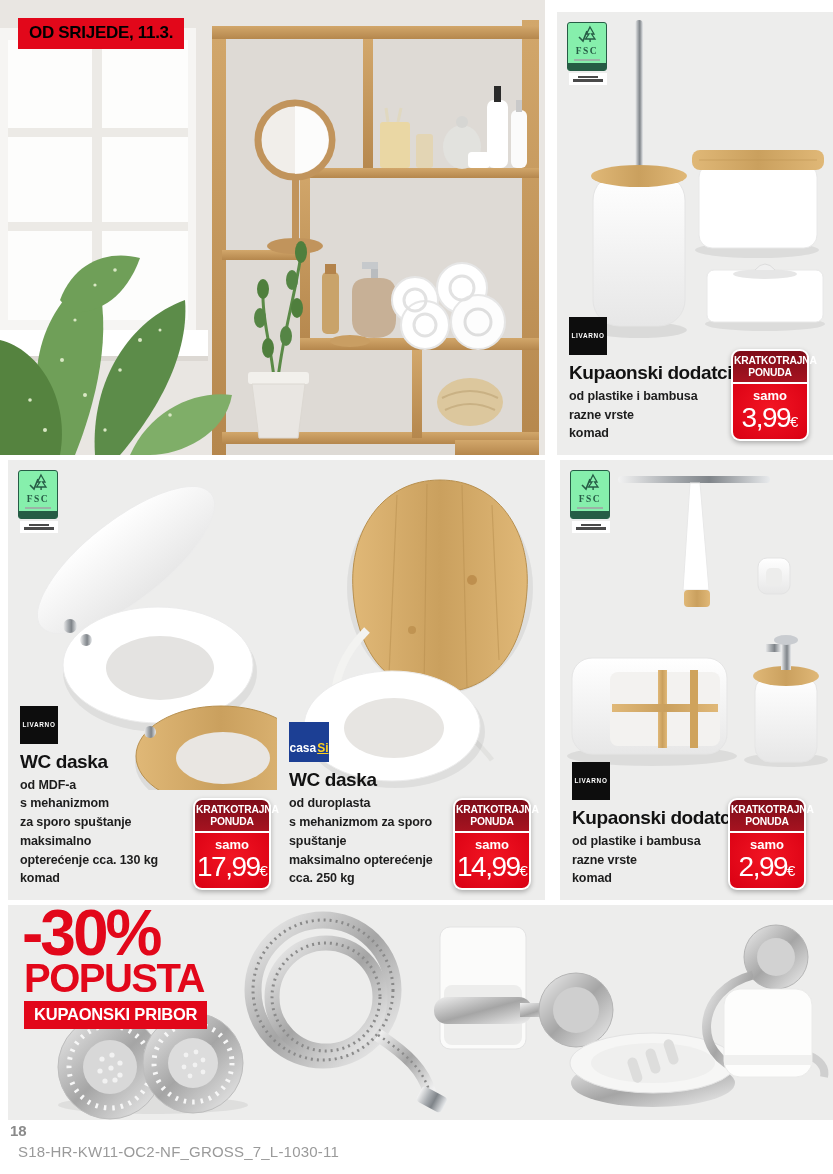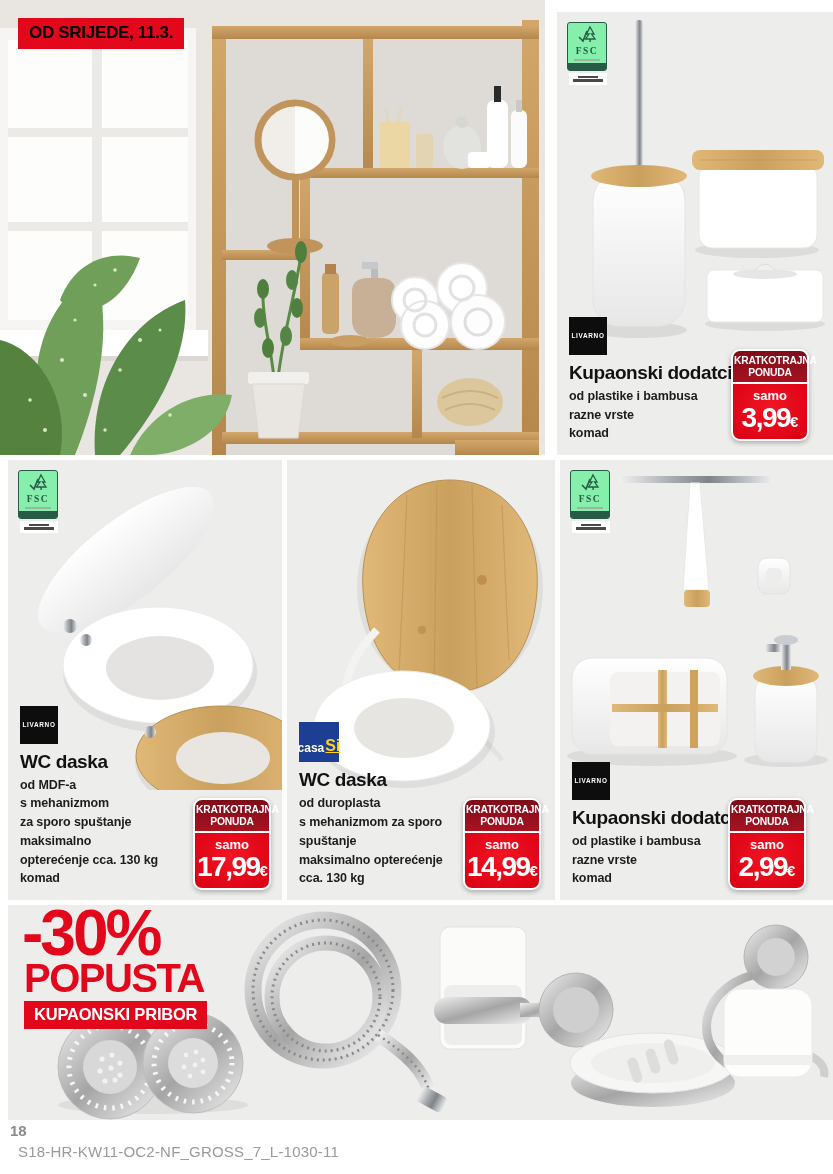--- a/index.html
+++ b/index.html
@@ -6,54 +6,54 @@
   .page{position:relative;width:833px;height:1174px;background:#ffffff;overflow:hidden;
         font-family:"Liberation Sans",sans-serif;}
   
   .hero{position:absolute;left:0;top:0;width:545px;height:455px;background:#e9e6e2;overflow:hidden;}
   .date-badge{position:absolute;left:18px;top:18px;background:#e2071a;color:#000000;
               font-size:17px;font-weight:700;letter-spacing:-0.3px;padding:5px 11px 6px;z-index:5;}
   
   .card{position:absolute;background:#ededec;overflow:hidden;}
   .c1{left:557px;top:12px;width:276px;height:443px;}
   .c2{left:8px;top:460px;width:274px;height:440px;}
-  .c3{left:287px;top:460px;width:268px;height:440px;}
+  .c3{left:277px;top:460px;width:268px;height:440px;}
   .c4{left:560px;top:460px;width:273px;height:440px;}
   .banner{position:absolute;left:8px;top:905px;width:825px;height:215px;background:#ededec;overflow:hidden;padding-left:6px;}
   .illust{position:absolute;left:0;top:0;}
   
   .fsc{position:absolute;left:10px;top:10px;width:42px;z-index:4;}
   .fsc-box{width:40px;border:1.6px solid #265c45;background:#86efac;border-radius:3px;text-align:center;padding:2px 0 0;box-sizing:border-box;}
   .fsc-txt{display:block;font-family:"Liberation Serif",serif;font-size:9.5px;font-weight:700;color:#265c45;letter-spacing:1.5px;line-height:1;}
   .fsc-sub{display:block;height:2px;width:26px;margin:2px auto 2px;background:#9bb3a6;}
   .fsc-bar{height:7px;background:#265c45;margin-top:1px;border-radius:0 0 1px 1px;}
   .fsc-cap{width:34px;margin:2px auto 0;background:#fff;padding:2px 2px;}
   .fsc-cap i{display:block;height:2.5px;background:#4a4a4a;margin:1px auto;}
   .fsc-cap i:nth-child(1){width:20px;} .fsc-cap i:nth-child(2){width:30px;}
   
   .brand-liv{width:38px;height:38px;background:#0d0d0d;color:#fff;display:flex;align-items:center;justify-content:center;
              font-size:6.4px;font-weight:700;letter-spacing:0.7px;}
   .brand-casa{width:40px;height:40px;background:#1c3f94;display:flex;align-items:flex-end;justify-content:center;padding-bottom:8px;box-sizing:border-box;gap:1px;}
   .brand-casa .w{color:#fff;font-size:12px;font-weight:700;line-height:1;}
-  .brand-casa .y{color:#ffd21e;font-size:16px;font-weight:700;line-height:1;text-decoration:underline;}
+  .brand-casa .y{color:#ffd21e;font-size:12px;font-weight:700;line-height:1;text-decoration:underline;}
   
   .tblock{position:absolute;left:12px;bottom:12px;width:170px;z-index:3;}
   .title{font-size:19px;font-weight:700;color:#121212;letter-spacing:-0.4px;margin:8px 0 3px;line-height:1.1;}
   .line{font-size:12.5px;font-weight:600;color:#1d1d1d;line-height:1.5;letter-spacing:-0.1px;}
   .line.b{font-weight:800;}
   
   .offer{position:absolute;width:78px;background:#fff;border-radius:9px;padding:2px;box-sizing:border-box;
          box-shadow:0 2px 5px rgba(0,0,0,.28);z-index:4;}
   .offer-head{background:linear-gradient(180deg,#7e0d19,#a61320);color:#fff;font-weight:700;font-size:10.3px;
               line-height:1.12;text-align:center;padding:4px 1px;border-radius:7px 7px 0 0;letter-spacing:-0.2px;}
   .offer-head span{display:block;}
   .offer-body{background:radial-gradient(ellipse at 50% 42%,#f21523,#d90013);color:#fff;text-align:center;
               border-radius:0 0 7px 7px;padding:4px 2px 7px;margin-top:2px;}
   .offer-samo{font-size:13px;font-weight:700;margin-bottom:2px;}
-  .offer-price{font-size:28px;font-weight:700;letter-spacing:-1.5px;line-height:0.95;}
+  .offer-price{font-size:28px;font-weight:400;letter-spacing:-1.5px;line-height:0.95;}
   .offer-price .cur{font-size:15px;letter-spacing:0;}
   .o1{right:24px;bottom:14px;} .o2{right:11px;bottom:10px;} .o3{right:14px;bottom:10px;} .o4{right:27px;bottom:10px;}
   
   .bn-discount{position:absolute;left:14px;top:-4px;color:#e2071a;font-size:64px;font-weight:800;letter-spacing:-3px;line-height:1;z-index:3;}
   .bn-word{position:absolute;left:16px;top:53px;color:#e2071a;font-size:40px;font-weight:800;letter-spacing:-1.5px;line-height:1;z-index:3;}
   .bn-badge{position:absolute;left:16px;top:96px;background:#e2071a;color:#fff;font-size:16.5px;font-weight:800;
             letter-spacing:-0.2px;padding:4px 10px 5px;z-index:3;}
   
   .footer{position:absolute;left:10px;top:1122px;}
   .pagenum{font-size:15px;font-weight:700;color:#8a8a8a;}
@@ -349,21 +349,21 @@
     <div class="tblock">
       <div class="brand-casa">
         <span class="w">casa</span>
         <span class="y">Si</span>
       </div>
       <h3 class="title">WC daska</h3>
       <div class="line">od duroplasta</div>
       <div class="line">s mehanizmom za sporo</div>
       <div class="line">spuštanje</div>
       <div class="line">maksimalno opterećenje</div>
-      <div class="line">cca. 130 kg</div>
+      <div class="line">cca. 250 kg</div>
     </div>
     <div class="offer o3">
       <div class="offer-head">
         <span>KRATKOTRAJNA</span>
         <span>PONUDA</span>
       </div>
       <div class="offer-body">
         <div class="offer-samo">samo</div>
         <div class="offer-price"><span>14,99</span><span class="cur">€</span></div>
       </div>

